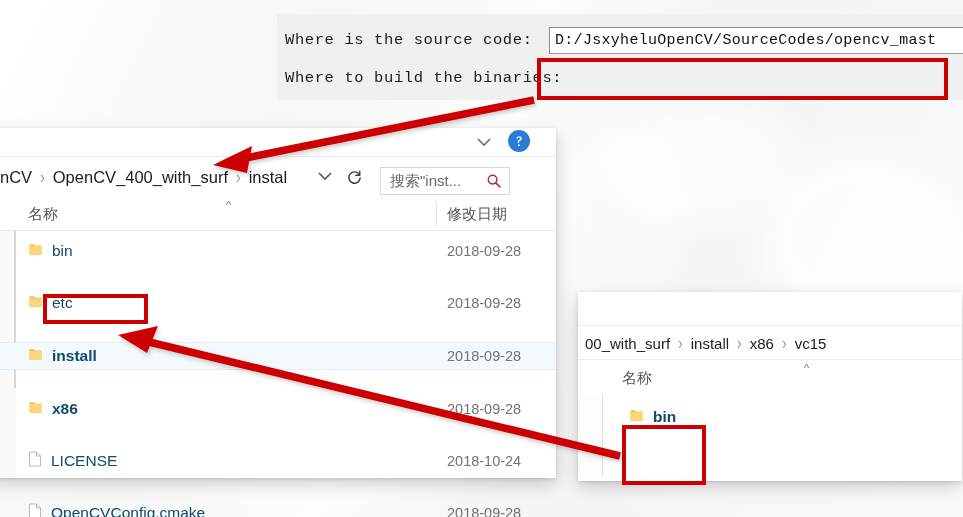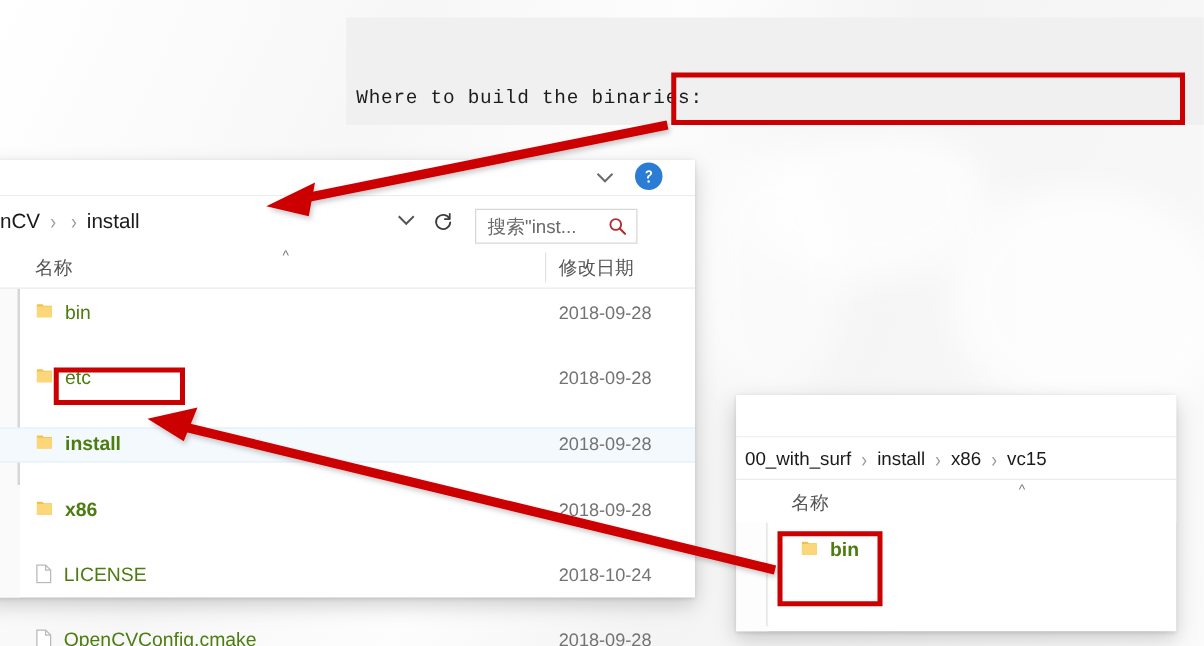--- a/index.html
+++ b/index.html
@@ -74,40 +74,46 @@
   .mag{width:16px;height:16px;flex:0 0 16px;}
 
   .exp-headers{position:absolute;left:0;right:0;display:flex;align-items:center;border-bottom:1px solid #eaeaea;background:#fff;}
   .col-head{font-size:15px;color:#555;}
   .col-sep{position:absolute;width:1px;background:#e3e3e3;}
   .sort-caret{position:absolute;font-size:11px;color:#7a7a7a;}
 
   .filelist{position:absolute;left:0;right:0;}
   .frow{position:relative;display:flex;align-items:center;height:26px;}
   .frow.sel{background:#f4f9fd;border-top:1px solid #e3eff8;border-bottom:1px solid #e3eff8;}
-  .fname{font-size:15.5px;color:#4d7c0f;white-space:nowrap;}
+  .fname{font-size:15.5px;color:#0c4a6e;white-space:nowrap;}
   .fdate{position:absolute;font-size:14.5px;color:#737373;white-space:nowrap;}
   .ico{flex:0 0 auto;display:inline-block;margin-right:9px;}
 
   .v-divider{position:absolute;background:#e6e6e6;}
   .side-strip{position:absolute;background:#fafafa;}
   .up-caret{position:absolute;font-size:13px;color:#5c5c5c;}
 
   .help-btn{position:absolute;border-radius:50%;background:#2a7cd4;display:flex;align-items:center;justify-content:center;}
 </style>
 </head>
 <body>
 
 <div class="bg-texture"></div>
 <div class="bg-blob" style="left:600px;top:105px;width:190px;height:120px;border-radius:60% 40% 55% 45%;"></div>
 <div class="bg-blob" style="left:760px;top:150px;width:220px;height:180px;border-radius:50% 60% 40% 55%;"></div>
 <div class="bg-blob" style="left:560px;top:120px;width:120px;height:200px;border-radius:45% 55% 60% 40%;opacity:.55;"></div>
 
 <div id="cmake-panel">
 
+  <div class="cmake-row" style="top:10px;">
+    <div class="cmake-label" style="position:absolute;left:8px;top:7px;">Where is the source code:</div>
+    <div class="cmake-input" style="position:absolute;left:272px;top:3px;width:418px;">
+      <span>D:/JsxyheluOpenCV/SourceCodes/opencv_mast</span>
+    </div>
+  </div>
 
   <div class="cmake-row" style="top:48px;">
     <div class="cmake-label" style="position:absolute;left:8px;top:7px;">Where to build the binaries:</div>
   </div>
 </div>
 
 <div class="redbox" style="left:537px;top:58px;width:411px;height:42px;"></div>
 
 <div class="explorer" id="explorer-main" style="left:-14px;top:128px;width:570px;height:350px;">
 
@@ -123,20 +129,21 @@
       <path d="M4.4 4.6c0-1.5 1.2-2.4 2.7-2.4 1.6 0 2.6 0.9 2.6 2.2 0 1.1-0.6 1.7-1.6 2.3-0.8 0.5-1 0.9-1 1.7v0.4H5.6V8.3c0-1.2 0.4-1.8 1.4-2.4 0.8-0.5 1.1-0.8 1.1-1.4 0-0.6-0.5-1-1.1-1-0.7 0-1.1 0.4-1.2 1.1z" fill="#ffffff"></path>
       <circle cx="6.9" cy="11.2" r="0.95" fill="#ffffff"></circle>
     </svg>
   </div>
 
   <div class="exp-addrbar" style="top:29px;height:38px;">
 
     <div class="crumbs" style="position:absolute;left:12px;top:8px;width:290px;height:24px;align-items:center;">
       <span class="seg">nCV</span>
       <span class="sep">›</span>
+      <span class="seg">OpenCV_400_with_surf</span>
       <span class="sep">›</span>
       <span class="seg">install</span>
     </div>
 
     <div class="addr-ctl" style="position:absolute;left:330px;top:12px;width:18px;height:14px;">
       <svg width="14" height="9" viewBox="0 0 14 9" aria-hidden="true">
         <path d="M1 1 L7 7 L13 1" fill="none" stroke="#555" stroke-width="1.6"></path>
       </svg>
     </div>
 
@@ -232,21 +239,21 @@
       </span>
       <span class="fname">OpenCVConfig.cmake</span>
       <span class="fdate" style="left:461px;">2018-09-28</span>
     </div>
 
   </div>
 </div>
 
 <div class="redbox" style="left:43px;top:294px;width:105px;height:30px;"></div>
 
-<div class="explorer" id="explorer-secondary" style="left:578px;top:316px;width:352px;height:189px;margin-left:11px;">
+<div class="explorer" id="explorer-secondary" style="left:578px;top:292px;width:384px;height:189px;">
 
   <div class="exp-titlebar" style="top:0;height:33px;border-bottom:1px solid #ececec;"></div>
 
   <div class="exp-addrbar" style="top:34px;height:33px;border-bottom:1px solid #ececec;">
     <div class="crumbs" style="position:absolute;left:5px;top:6px;height:22px;align-items:center;font-size:15px;">
       <span class="seg">00_with_surf</span>
       <span class="sep">›</span>
       <span class="seg">install</span>
       <span class="sep">›</span>
       <span class="seg">x86</span>

